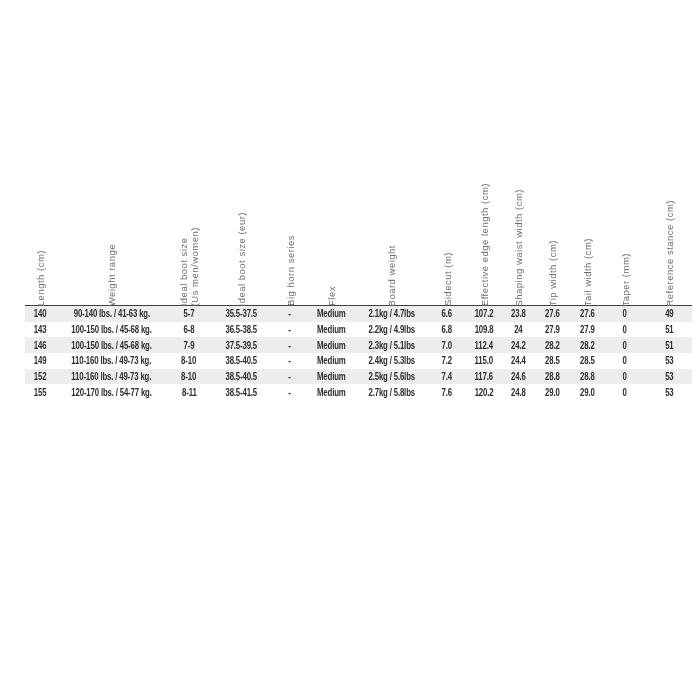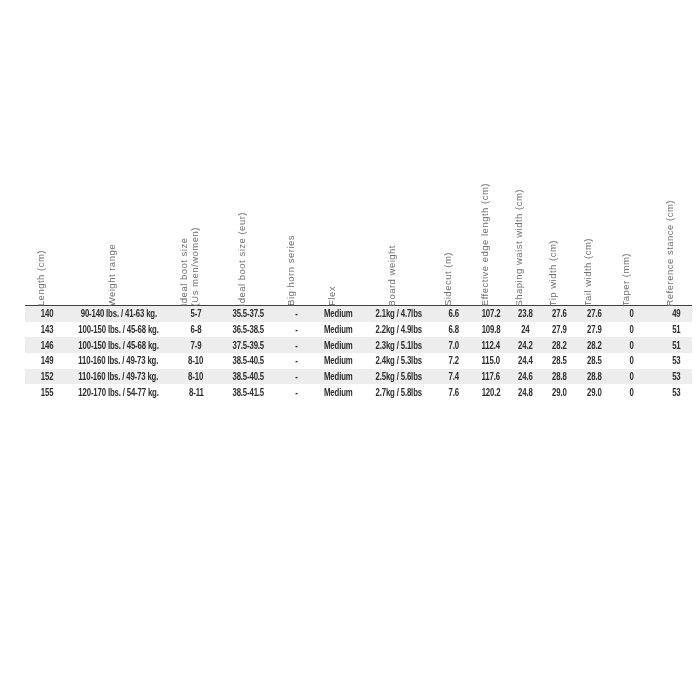--- a/index.html
+++ b/index.html
@@ -37,21 +37,20 @@
     white-space: pre-line;
     font-size: 9.5px;
     line-height: 11px;
     letter-spacing: 0.5px;
     color: var(--header-text, #6e6e6e);
   }
   .trow {
     height: 15.7px;
     align-items: center;
     justify-items: center;
-    padding-left: 7px;
   }
   .trow.striped {
     background: var(--stripe, #ededed);
   }
   .tcell {
     font-size: 10px;
     font-weight: bold;
     letter-spacing: -0.2px;
     color: var(--body-text, #2d2d2d);
     white-space: nowrap;

